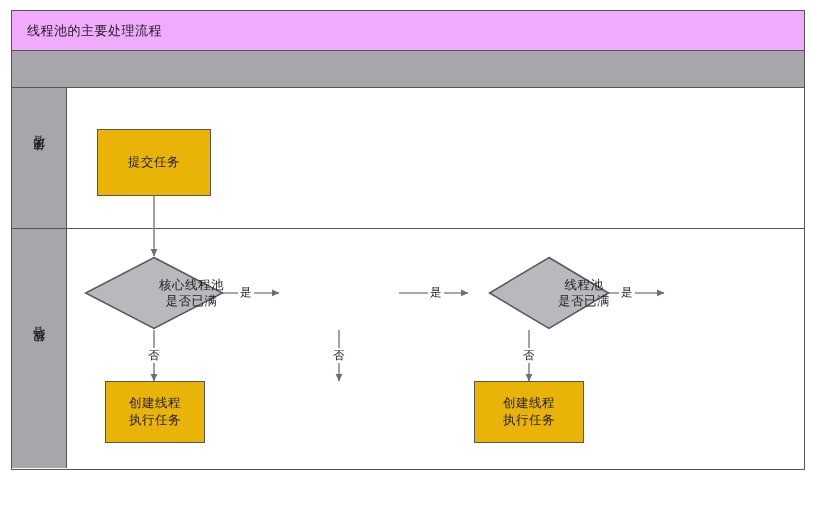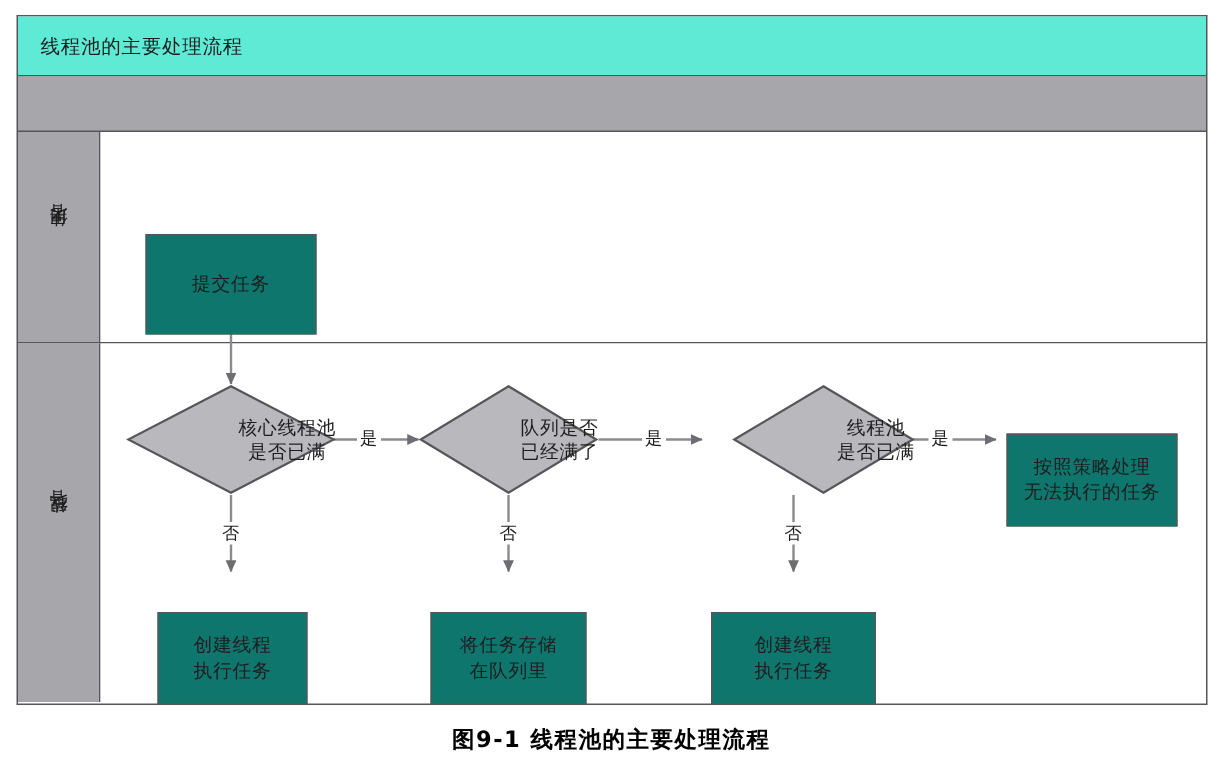--- a/index.html
+++ b/index.html
@@ -33,21 +33,21 @@
     border: 1.5px solid #56565a;
     background: #ffffff;
   }
 
   .title-row {
     position: absolute;
     left: 0; top: 0;
     width: 100%;
     height: 40px;
     box-sizing: border-box;
-    background: #5eead4;
+    background: #f0abfc;
     border-bottom: 1.5px solid #56565a;
   }
   .title-text {
     position: absolute;
     left: 15px;
     top: 50%;
     transform: translateY(-50%);
     font-size: 13px;
     color: #1d1d1f;
     letter-spacing: 0.5px;
@@ -109,31 +109,30 @@
     height: 519px;
     pointer-events: none;
   }
 
   
   .node {
     position: absolute;
     box-sizing: border-box;
   }
   .proc {
-    background: #0f766e;
+    background: #eab308;
     border: 1.5px solid #56565a;
     display: flex;
     align-items: center;
     justify-content: center;
     text-align: center;
     line-height: 1.35;
     font-size: 12.5px;
     color: #1d1d1f;
     letter-spacing: 0.5px;
-    margin-top: 27px;
   }
   .diamond-wrap {
     display: flex;
     align-items: center;
     justify-content: flex-end;
   }
   .diamond-shape {
     position: absolute;
     left: 0; top: 0;
     width: 100%;
@@ -230,70 +229,48 @@
   <div class="node diamond-wrap" style="left:84px; top:256px; width:140px; height:74px;">
     <svg class="diamond-shape" viewBox="0 0 140 74" preserveAspectRatio="none">
       <polygon points="70,1.5 138.5,37 70,72.5 1.5,37" fill="#b8b8bd" stroke="#56565a" stroke-width="1.5"></polygon>
     </svg>
     <div class="diamond-text">
       <div>核心线程池</div>
       <div>是否已满</div>
     </div>
   </div>
 
-  <div class="node diamond-wrap" style="left:279px; top:256px; width:120px; height:74px;">
-    <svg class="diamond-shape" viewBox="0 0 120 74" preserveAspectRatio="none">
-      <polygon points="60,1.5 118.5,37 60,72.5 1.5,37" fill="#b8b8bd" stroke="#56565a" stroke-width="1.5"></polygon>
-    </svg>
-    <div class="diamond-text">
-      <div>队列是否</div>
-      <div>已经满了</div>
-    </div>
-  </div>
 
   <div class="node diamond-wrap" style="left:488px; top:256px; width:122px; height:74px;">
     <svg class="diamond-shape" viewBox="0 0 122 74" preserveAspectRatio="none">
       <polygon points="61,1.5 120.5,37 61,72.5 1.5,37" fill="#b8b8bd" stroke="#56565a" stroke-width="1.5"></polygon>
     </svg>
     <div class="diamond-text">
       <div>线程池</div>
       <div>是否已满</div>
     </div>
   </div>
 
-  <div class="node proc" style="left:671px; top:262px; width:114px; height:62px;">
-    <div>
-      <div>按照策略处理</div>
-      <div>无法执行的任务</div>
-    </div>
-  </div>
 
   <div class="node proc" style="left:105px; top:381px; width:100px; height:62px;">
     <div>
       <div>创建线程</div>
       <div>执行任务</div>
     </div>
   </div>
 
-  <div class="node proc" style="left:287px; top:381px; width:104px; height:62px;">
-    <div>
-      <div>将任务存储</div>
-      <div>在队列里</div>
-    </div>
-  </div>
 
   <div class="node proc" style="left:474px; top:381px; width:110px; height:62px;">
     <div>
       <div>创建线程</div>
       <div>执行任务</div>
     </div>
   </div>
 
   <div class="edge-label" style="left:238px; top:285px;">是</div>
   <div class="edge-label" style="left:146px; top:348px;">否</div>
   <div class="edge-label" style="left:428px; top:285px;">是</div>
   <div class="edge-label" style="left:331px; top:348px;">否</div>
   <div class="edge-label" style="left:619px; top:285px;">是</div>
   <div class="edge-label" style="left:521px; top:348px;">否</div>
 
-  <div class="caption">图9-1  线程池的主要处理流程</div>
 
 </div>
 
 </body></html>

